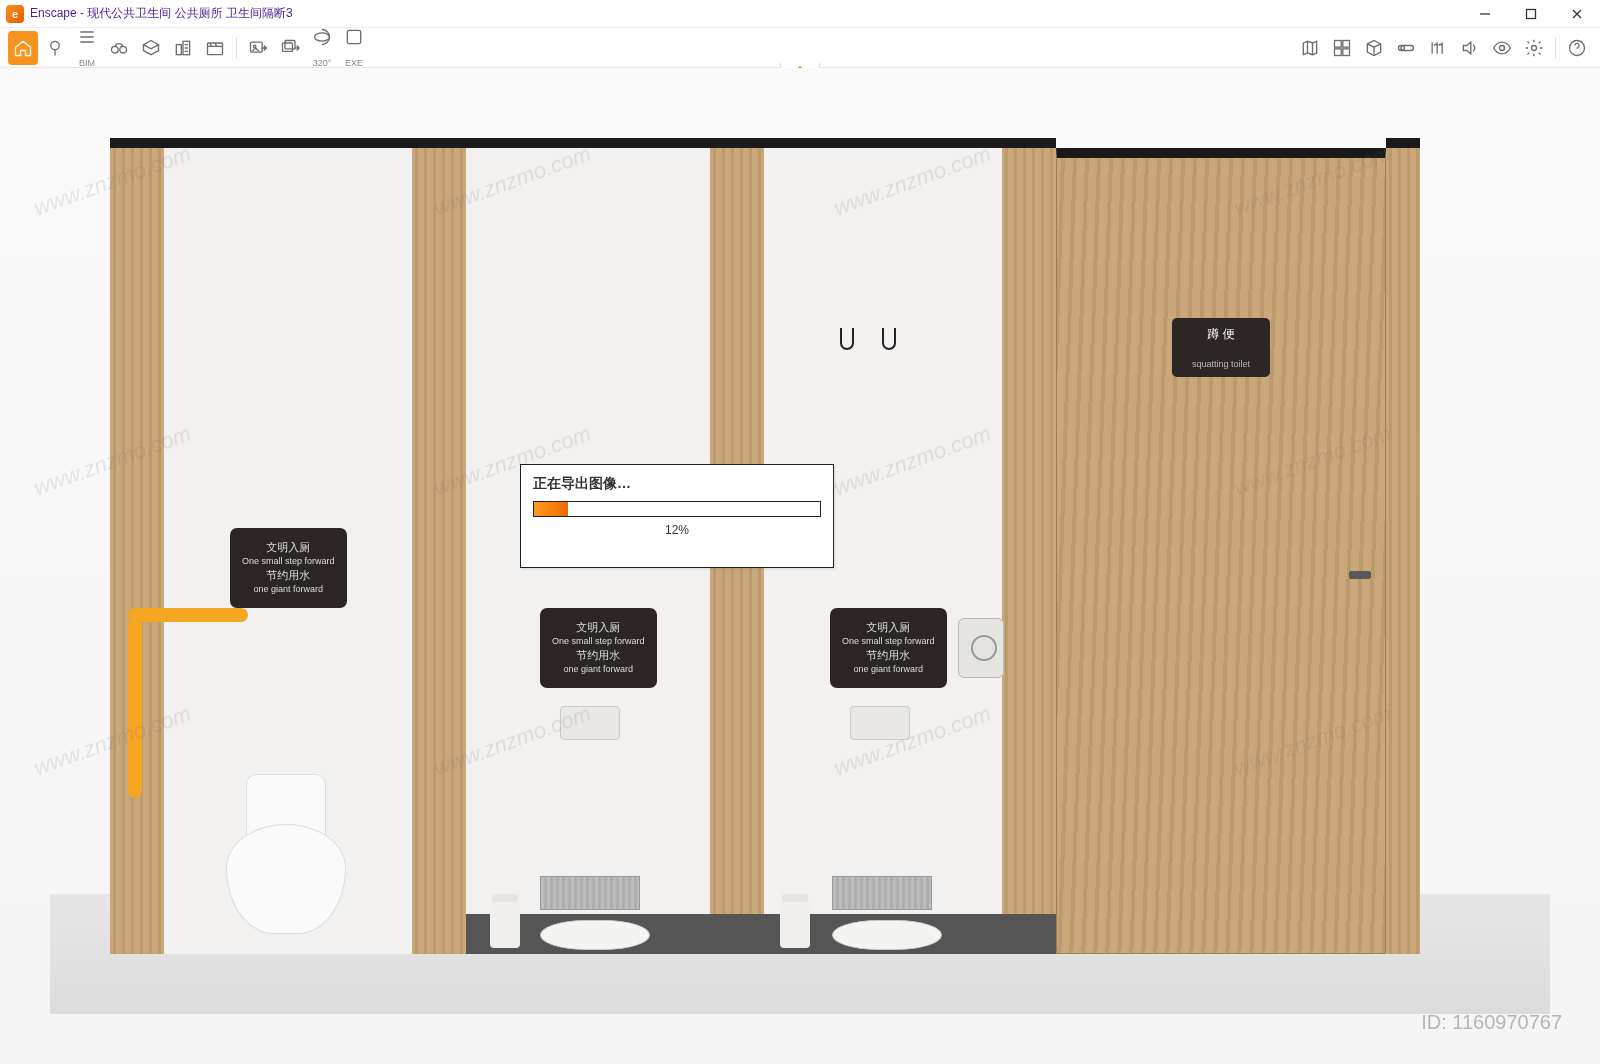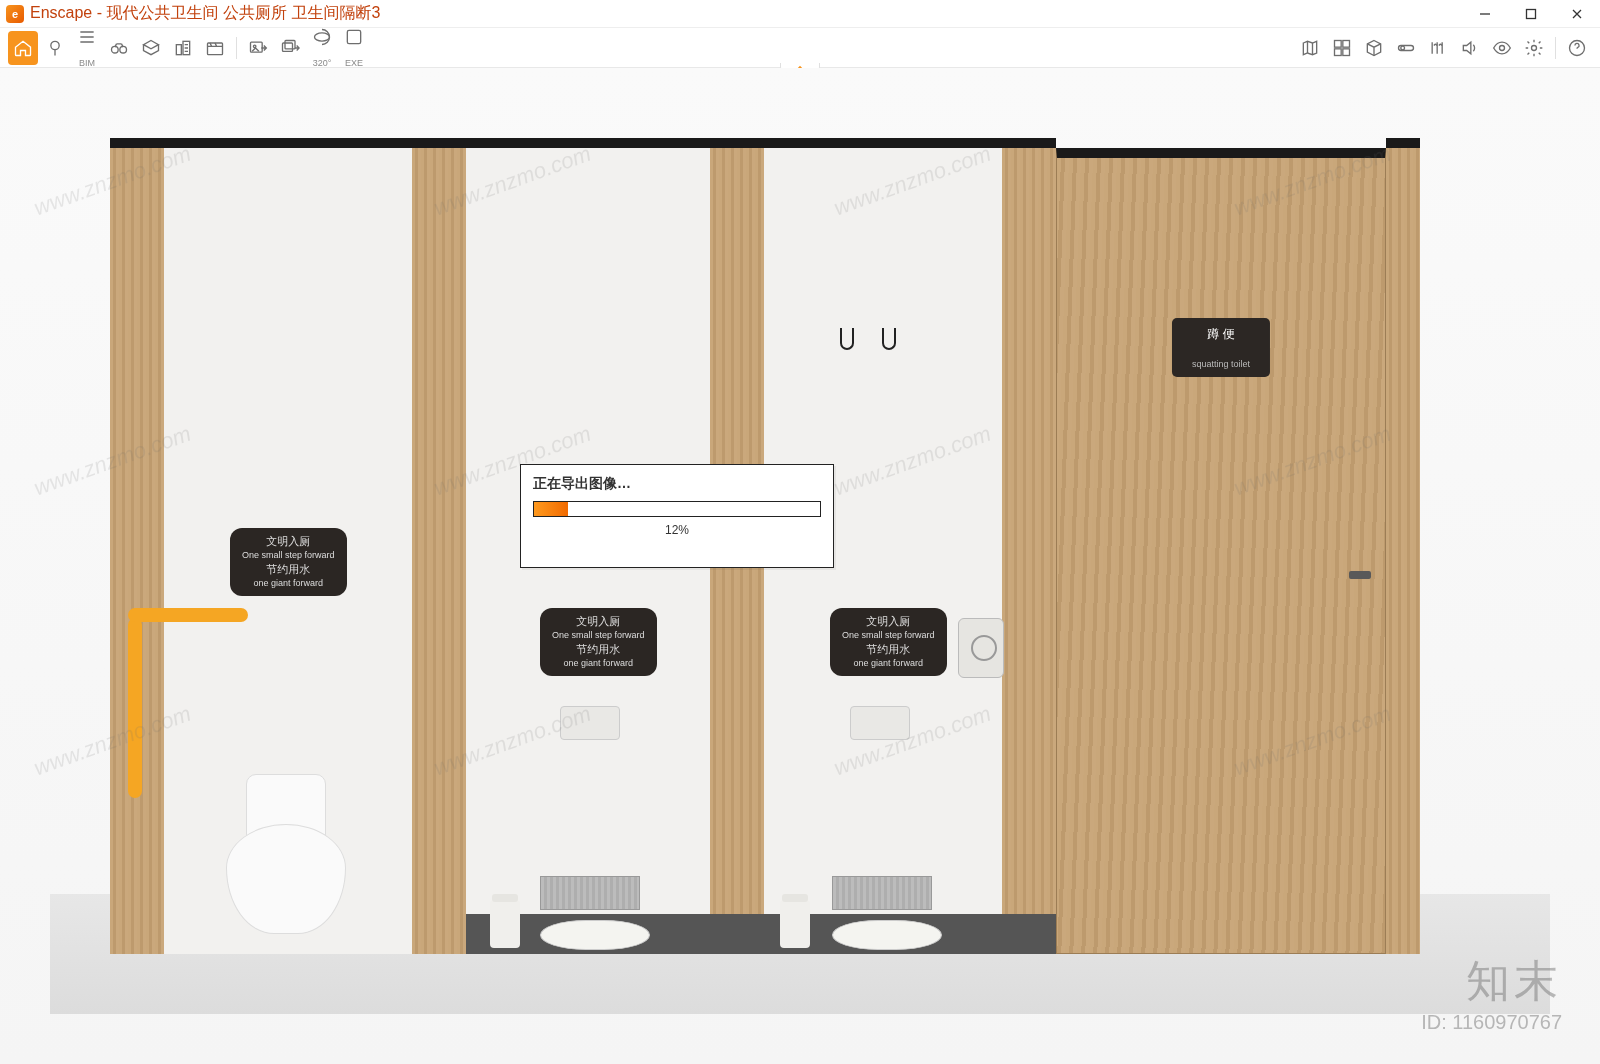--- a/index.html
+++ b/index.html
@@ -24,21 +24,21 @@
     border-bottom: 1px solid #eee;
   }
   .titlebar .logo {
     width: 18px; height: 18px;
     background: linear-gradient(135deg,#f7941e,#e85a00);
     border-radius: 4px;
     margin-right: 6px;
     display:flex;align-items:center;justify-content:center;
     color:#fff;font-weight:bold;font-size:11px;
   }
-  .titlebar .title { color:#c2410c; font-size:16px; flex:1; }
+  .titlebar .title { color:#4c1d95; font-size:12px; flex:1; }
   .winbtns { display:flex; }
   .winbtn {
     width:46px; height:28px;
     display:flex; align-items:center; justify-content:center;
     color:#555;
   }
 
   
   .toolbar {
     height: 40px;
@@ -114,22 +114,22 @@
     border-top:10px solid #1a1a1a;
   }
   .door-closed .handle{
     position:absolute; right:14px; top:52%;
     width:22px; height:8px; background:#595959; border-radius:2px;
   }
   .sign {
     position:absolute;
     background:#2b2623;
     color:#ddd;
-    border-radius:12px;
-    padding:6px 12px;
+    border-radius:7px;
+    padding:12px 12px;
     font-size:9px;
     line-height:1.4;
     text-align:center;
   }
   .sign .t1{font-size:11px;}
   .door-sign {
     position:absolute;
     left:50%; top:160px; transform:translateX(-50%);
     background:#2c2724; color:#fff;
     border-radius:5px; padding:8px 20px;
@@ -450,21 +450,20 @@
     <span style="left:430px; top:380px">www.znzmo.com</span>
     <span style="left:830px; top:380px">www.znzmo.com</span>
     <span style="left:1230px;top:380px">www.znzmo.com</span>
     <span style="left:30px;  top:660px">www.znzmo.com</span>
     <span style="left:430px; top:660px">www.znzmo.com</span>
     <span style="left:830px; top:660px">www.znzmo.com</span>
     <span style="left:1230px;top:660px">www.znzmo.com</span>
   </div>
 
   <div class="brand">
-    <div class="nm">知末</div>
     <div class="idline">ID: 1160970767</div>
   </div>
 
   <div class="dialog">
     <div class="msg">正在导出图像…</div>
     <div class="bar">
       <div class="fill" style="width:12%"></div>
     </div>
     <div class="pct">12%</div>
   </div>

